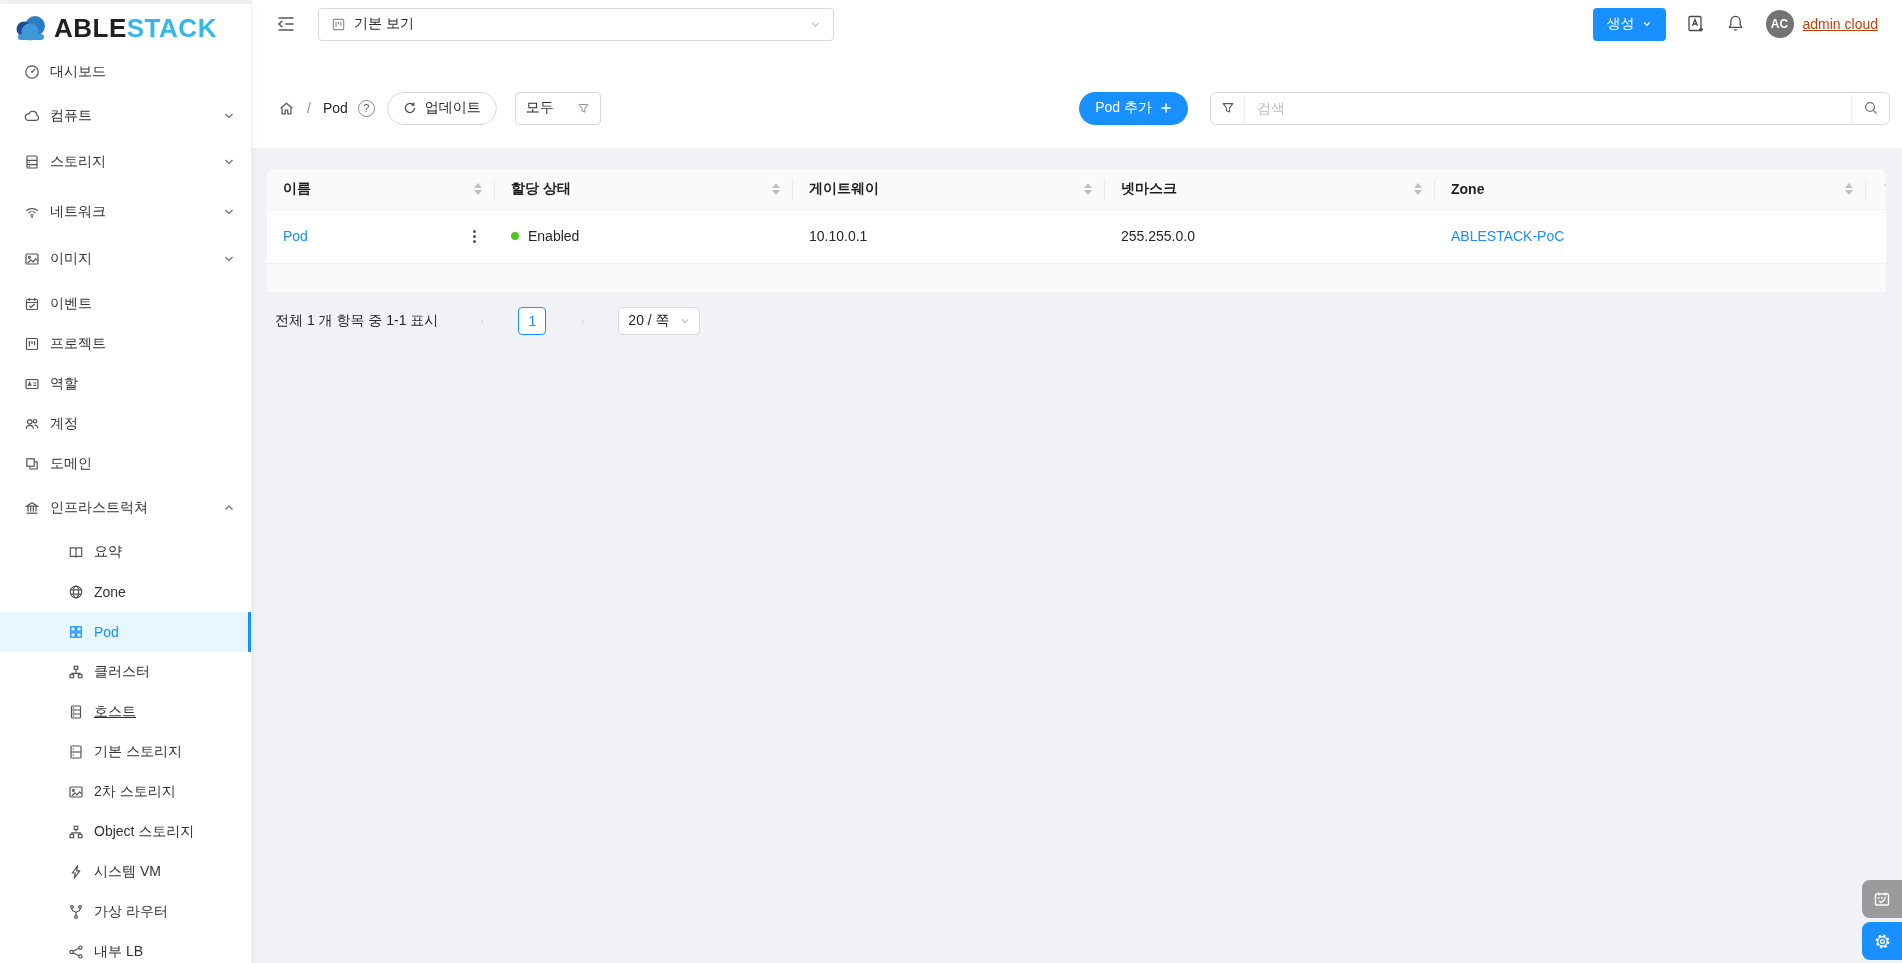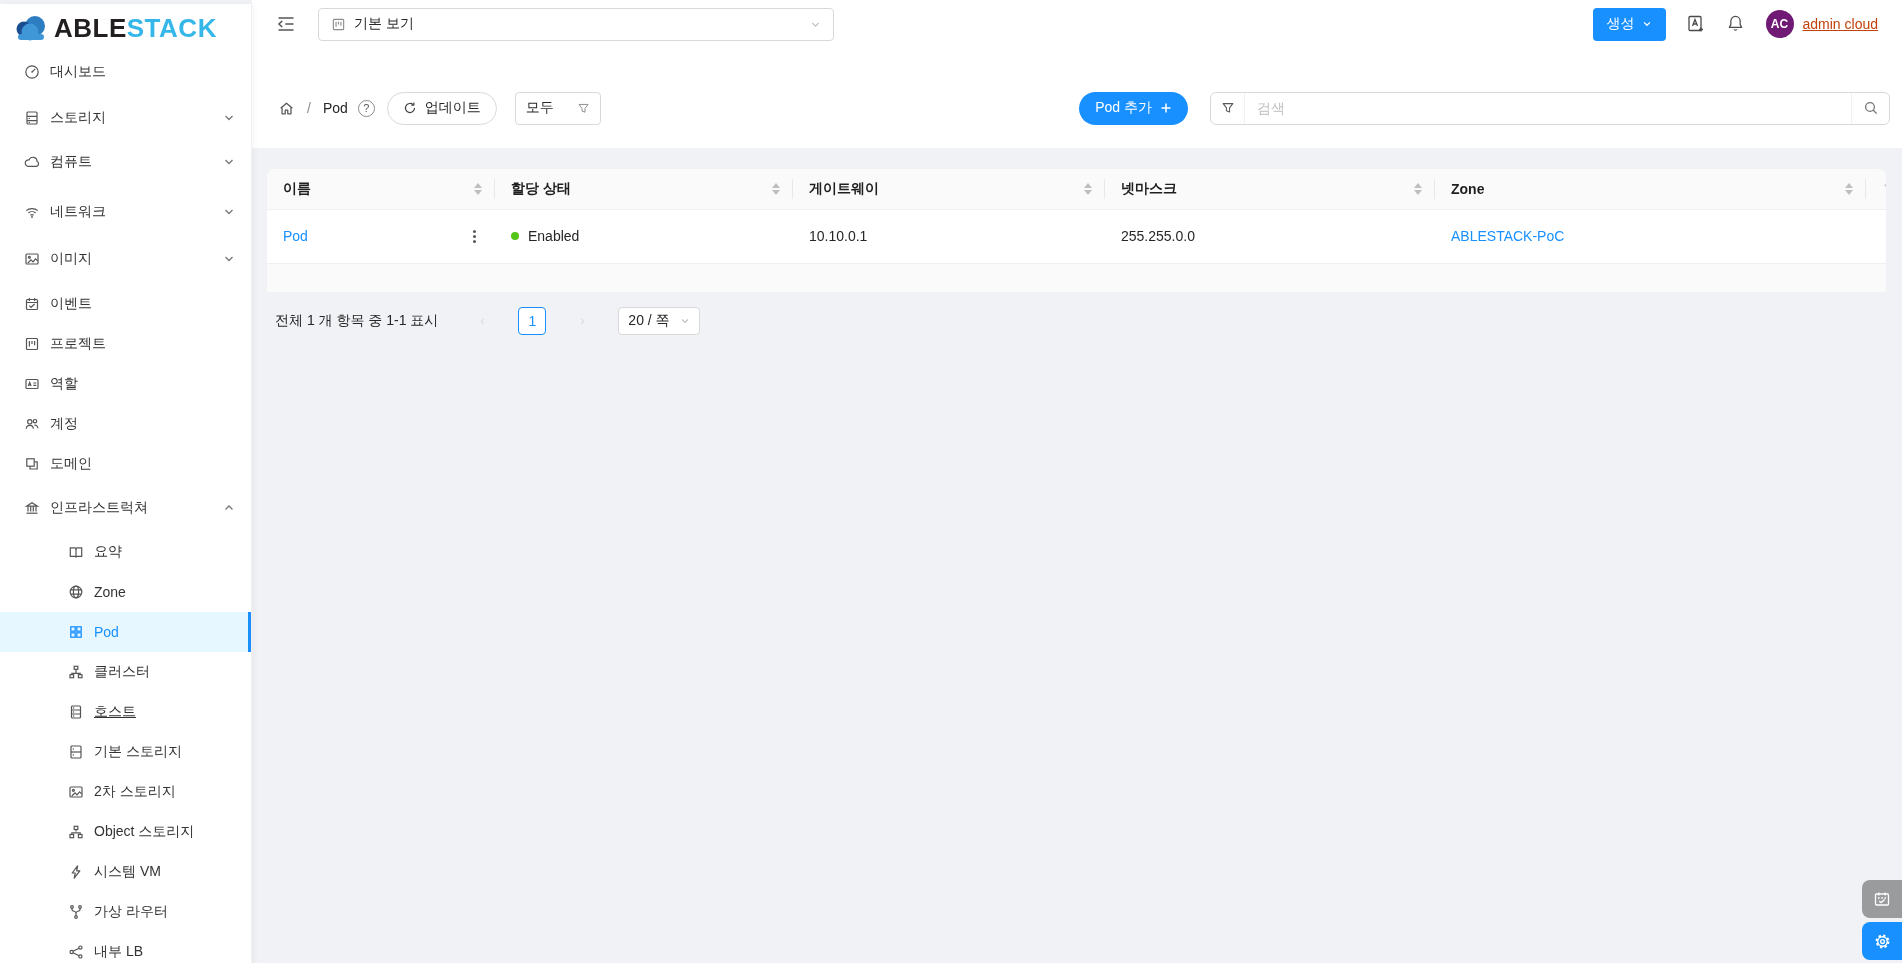--- a/index.html
+++ b/index.html
@@ -32,21 +32,21 @@
     display:flex; align-items:center; padding:0 24px 0 24px; z-index:20; }
   .fold-btn { width:20px; height:20px; color:#555; margin-right:22px; cursor:pointer; flex:none; }
   .view-select { width:516px; height:33px; border:1px solid #d9d9d9; border-radius:4px;
     display:flex; align-items:center; padding:0 12px; gap:8px; background:#fff; cursor:pointer; }
   .view-select .vs-caret { margin-left:auto; color:#bfbfbf; }
   .tb-right { margin-left:auto; display:flex; align-items:center; gap:20px; }
   .btn-create { height:33px; background:#1890ff; border:none; border-radius:4px; color:#fff;
     font-size:14px; padding:0 14px; display:flex; align-items:center; gap:7px; cursor:pointer; }
   .hd-icon { width:20px; height:20px; color:#4a4a4a; cursor:pointer; display:flex; }
   .user { display:flex; align-items:center; gap:9px; cursor:pointer; }
-  .avatar { width:28px; height:28px; border-radius:50%; background:#701a75; color:#fff;
+  .avatar { width:28px; height:28px; border-radius:50%; background:#737373; color:#fff;
     font-size:12px; font-weight:700; display:flex; align-items:center; justify-content:center; }
   .user-name { font-size:14px; color:#c2410c;text-decoration:underline; }
 
   
   .main { margin-left:252px; padding-top:48px; }
   .toolbar { background:#fff; height:100px; display:flex; align-items:center;
     padding:20px 12px 0 26px; }
   .crumb { display:flex; align-items:center; gap:10px; }
   .crumb .home-ic { width:17px; height:17px; color:#595959; cursor:pointer; display:flex; }
   .crumb .sep { color:#8c8c8c; margin:0 2px; }
@@ -138,44 +138,44 @@
       <span class="mi-icon">
         <svg viewBox="0 0 16 16" width="16" height="16" fill="none" stroke="currentColor" stroke-width="1.2">
             <circle cx="8" cy="8" r="6.2"></circle>
             <path d="M8 8 L11.3 4.9"></path>
             <circle cx="8" cy="8" r="0.8" fill="currentColor" stroke="none"></circle>
           </svg>
       </span>
         <span class="mi-label">대시보드</span>
     </div>
 
+    <div class="mi mt4">
+      <span class="mi-icon">
+        <svg viewBox="0 0 16 16" width="16" height="16" fill="none" stroke="currentColor" stroke-width="1.2">
+            <path d="M4.6 12.4 a3.3 3.3 0 1 1 .5-6.55 A4.1 4.1 0 0 1 13 7.3 a2.7 2.7 0 0 1-.7 5.1 z"></path>
+          </svg>
+      </span>
+        <span class="mi-label">컴퓨트</span>
+      <span class="arrow">
+          <svg viewBox="0 0 12 12" width="12" height="12" fill="none" stroke="currentColor" stroke-width="1.4">
+            <path d="M2.5 4 L6 7.5 L9.5 4"></path>
+          </svg>
+        </span>
+    </div>
+
     <div class="mi mt6">
       <span class="mi-icon">
         <svg viewBox="0 0 16 16" width="16" height="16" fill="none" stroke="currentColor" stroke-width="1.2">
             <rect x="3" y="2" width="10" height="12" rx="1"></rect>
             <path d="M3 6.3 h10 M3 10.6 h10"></path>
             <circle cx="5.3" cy="12.4" r="0.7" fill="currentColor" stroke="none"></circle>
             <circle cx="5.3" cy="8.4" r="0.7" fill="currentColor" stroke="none"></circle>
           </svg>
       </span>
         <span class="mi-label">스토리지</span>
-      <span class="arrow">
-          <svg viewBox="0 0 12 12" width="12" height="12" fill="none" stroke="currentColor" stroke-width="1.4">
-            <path d="M2.5 4 L6 7.5 L9.5 4"></path>
-          </svg>
-        </span>
-    </div>
-
-    <div class="mi mt4">
-      <span class="mi-icon">
-        <svg viewBox="0 0 16 16" width="16" height="16" fill="none" stroke="currentColor" stroke-width="1.2">
-            <path d="M4.6 12.4 a3.3 3.3 0 1 1 .5-6.55 A4.1 4.1 0 0 1 13 7.3 a2.7 2.7 0 0 1-.7 5.1 z"></path>
-          </svg>
-      </span>
-        <span class="mi-label">컴퓨트</span>
       <span class="arrow">
           <svg viewBox="0 0 12 12" width="12" height="12" fill="none" stroke="currentColor" stroke-width="1.4">
             <path d="M2.5 4 L6 7.5 L9.5 4"></path>
           </svg>
         </span>
     </div>
 
     <div class="mi mt10">
       <span class="mi-icon">
         <svg viewBox="0 0 16 16" width="16" height="16" fill="none" stroke="currentColor" stroke-width="1.2">

